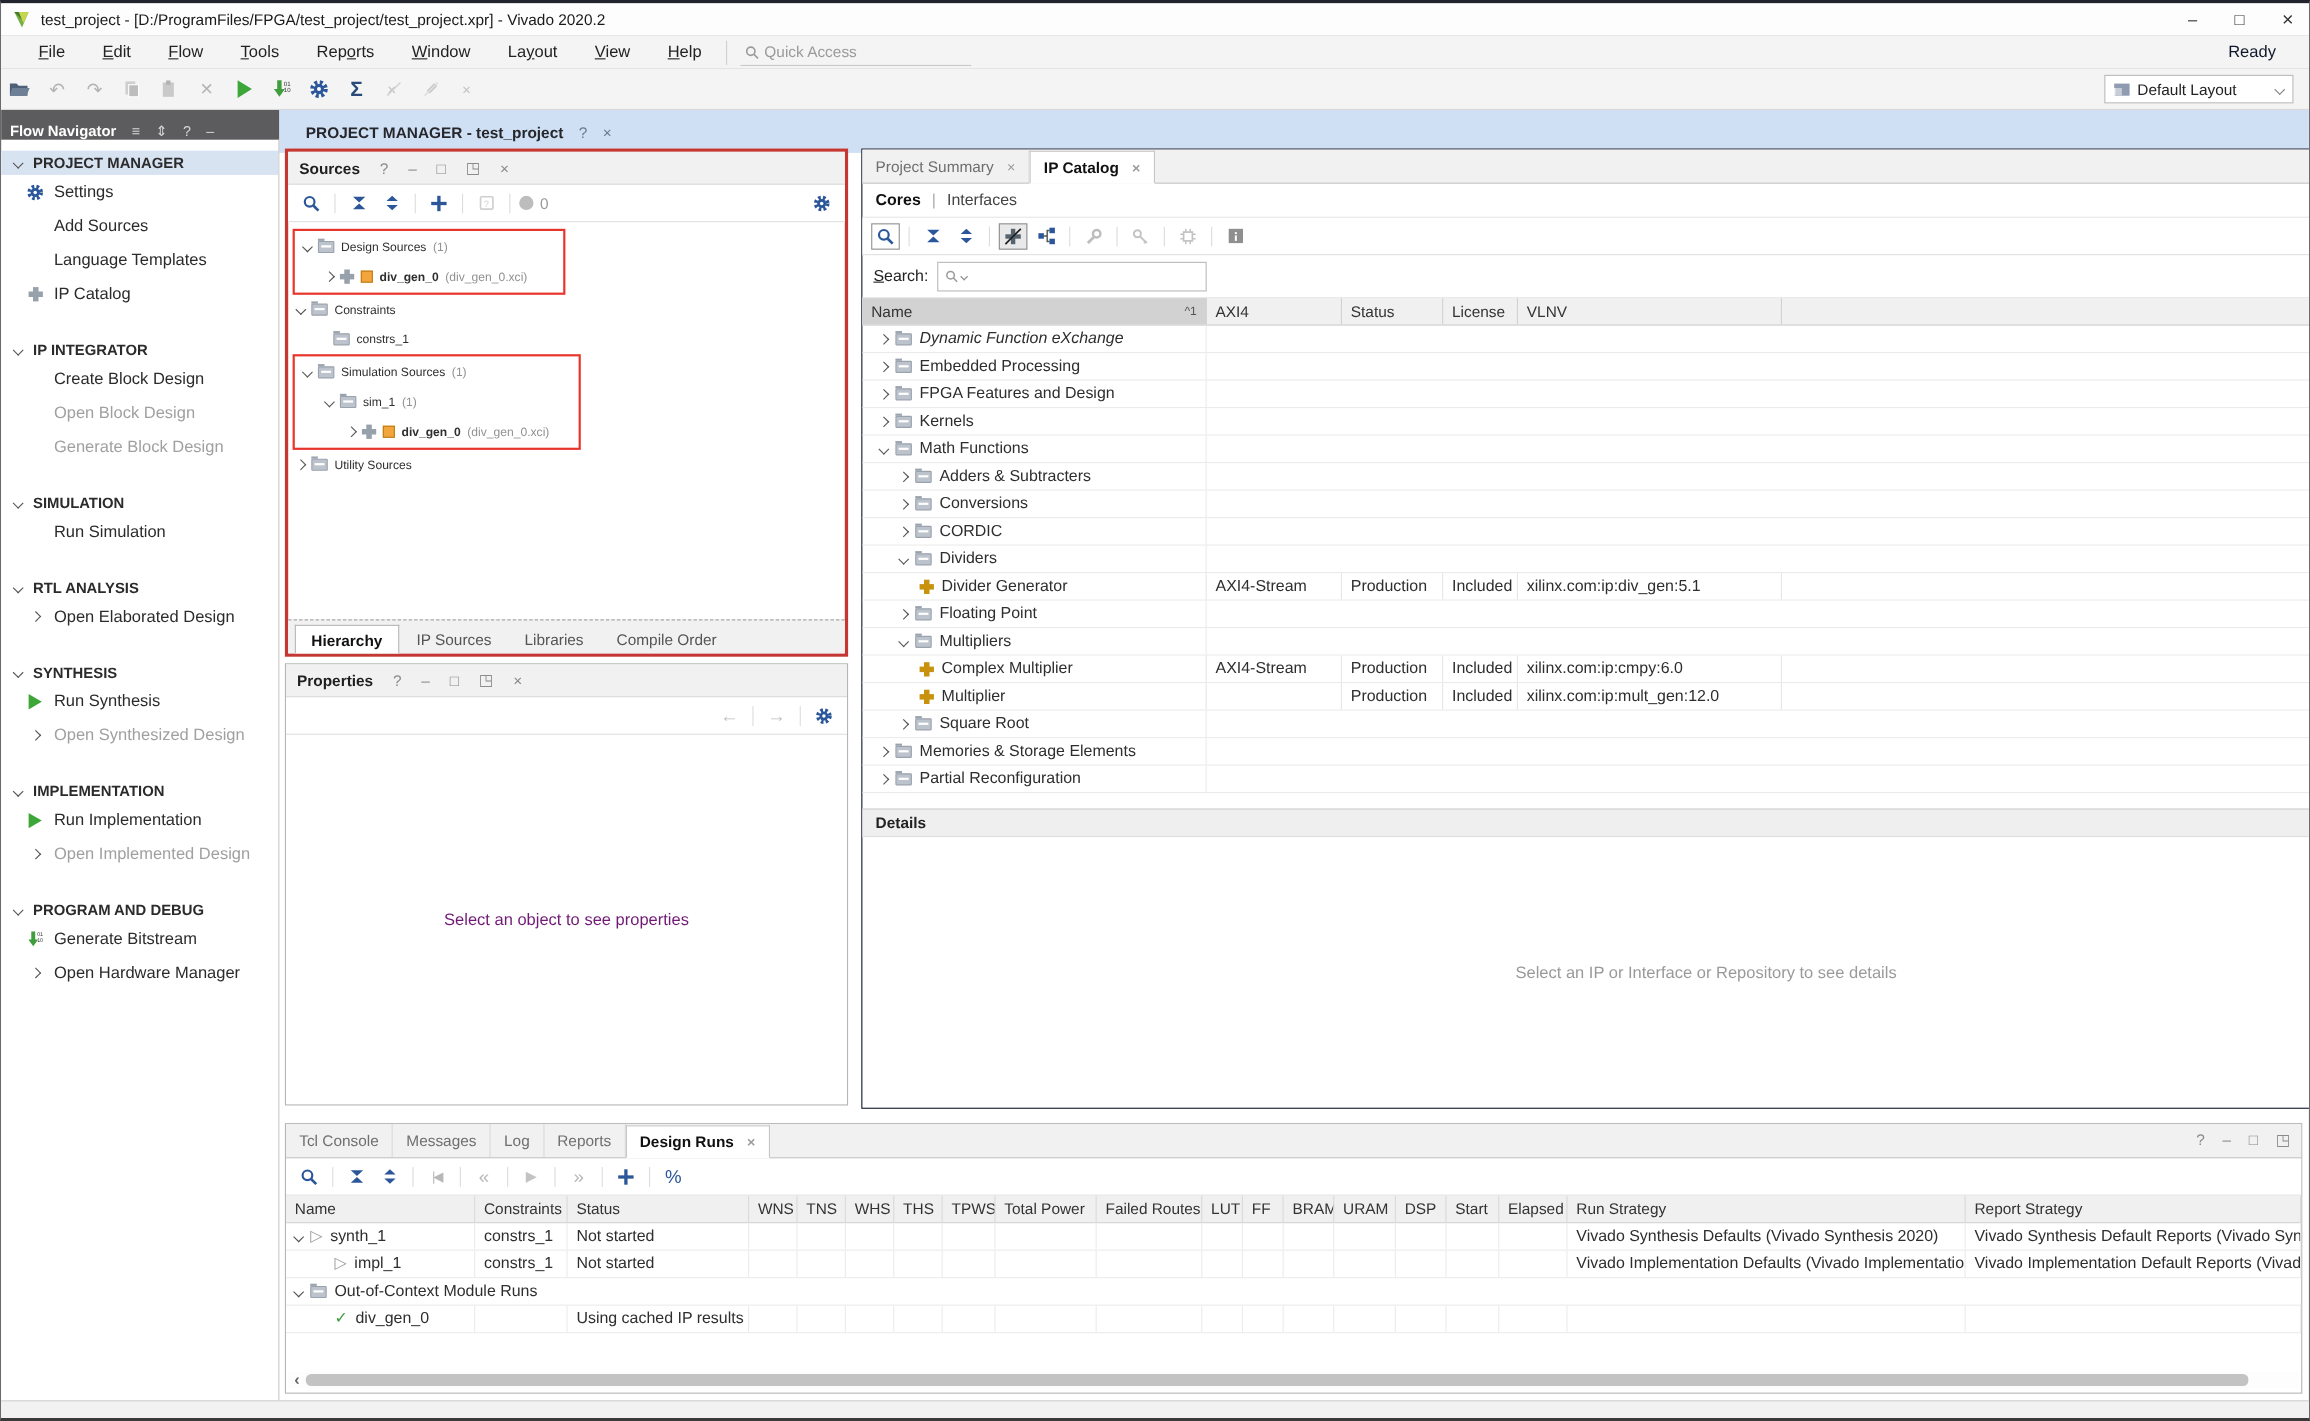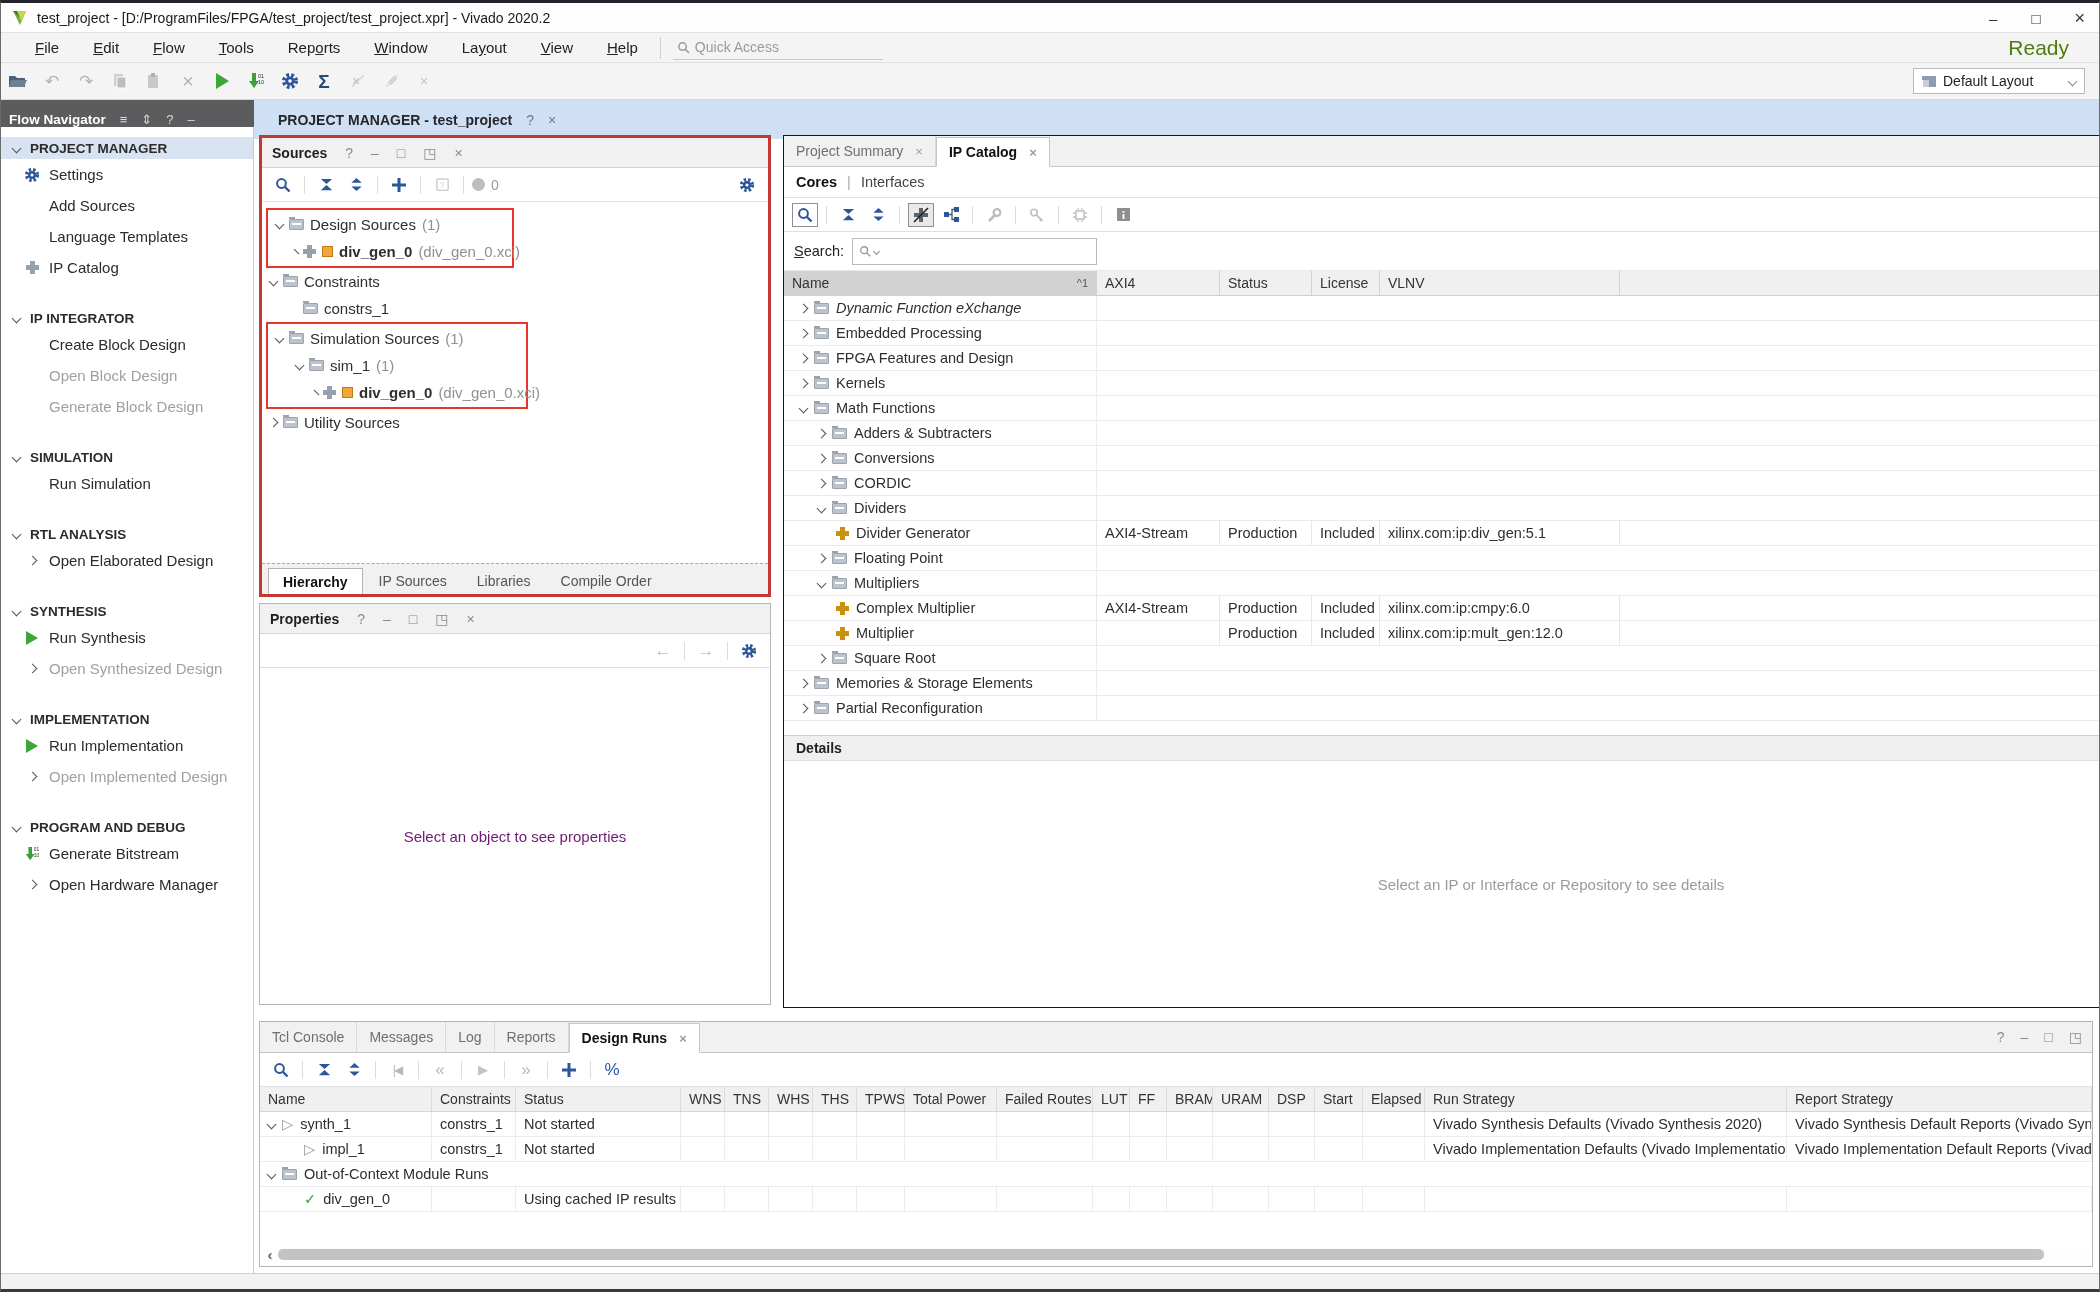--- a/index.html
+++ b/index.html
@@ -12,21 +12,21 @@
   .titlebar .title{font-size:14px;color:#1a1a1a;}
   .win-controls{position:absolute;right:6px;top:0;height:30px;display:flex;align-items:center;gap:34px;padding-right:8px;}
   .win-controls span{font-size:15px;color:#333;cursor:default;}
 
   
   .menubar{position:absolute;left:0;top:30px;width:100%;height:30px;background:#f4f4f4;display:flex;align-items:center;border-bottom:1px solid #e0e0e0;}
   .menubar .mitem{font-size:15px;color:#222;margin:0 0 0 34px;}
   .menubar .mitem u{text-decoration:underline;}
   .menu-sep{width:1px;height:22px;background:#cfcfcf;margin-left:22px;}
   .quick-access{display:flex;align-items:center;margin-left:12px;width:210px;height:24px;border-bottom:1px solid #c9c9c9;color:#9a9a9a;font-size:14px;gap:5px;padding-left:4px;background:#f4f4f4;}
-  .menubar .status{position:absolute;right:30px;font-size:21px;color:#4d7c0f;}
+  .menubar .status{position:absolute;right:30px;font-size:15px;color:#0f172a;}
 
   
   .maintoolbar{position:absolute;left:0;top:60px;width:100%;height:37px;background:#f4f4f4;border-bottom:1px solid #d9d9d9;display:flex;align-items:center;}
   .tbtn{width:34px;height:28px;display:flex;align-items:center;justify-content:center;font-size:17px;}
   .tbtn.gray{color:#b3b3b3;}
   .tbtn.blue{color:#2b579a;font-weight:bold;}
   .layout-select{position:absolute;right:14px;top:5px;width:172px;height:26px;background:#fff;border:1px solid #b9b9b9;display:flex;align-items:center;font-size:14px;color:#222;padding:0 8px;gap:7px;}
   .layout-ic{width:14px;height:11px;background:#8f9bb0;position:relative;}
   .layout-ic::after{content:"";position:absolute;left:0;top:4px;width:6px;height:7px;background:#c6cdd9;border-left:1px solid #fff;}
   .layout-select .chev{margin-left:auto;}
@@ -62,21 +62,21 @@
   .ibtn{width:26px;height:24px;display:flex;align-items:center;justify-content:center;}
   .ibtn.right{margin-left:auto;}
   .ibtn.boxed{border:1px solid #8f8f8f;background:#fff;}
   .ibtn.pressed{border:1px solid #8f8f8f;background:#e9e9e9;}
   .badge0{display:flex;align-items:center;gap:6px;color:#9a9a9a;font-size:14px;}
   .badge0 .dot{width:13px;height:13px;border-radius:50%;background:#bdbdbd;}
 
   
   .sources-panel{left:258px;top:132px;width:512px;height:462px;border:3px solid #c43732;}
   .srctree{flex:1;padding-top:6px;overflow:hidden;position:relative;}
-  .srow{height:27px;display:flex;align-items:center;font-size:15px;color:#2f2f2f;gap:6px;}
+  .srow{height:27px;display:flex;align-items:center;font-size:11px;color:#2f2f2f;gap:6px;}
   .srow .cnt{color:#919191;}
   .srow .sfx{color:#919191;}
   .srow .lbl.b{font-weight:bold;}
   .red-box{border:2px solid #e8352c;margin-left:4px;padding:1px 0;}
   .rb1{width:248px;} .rb2{width:262px;}
   .src-tabs{flex:none;height:31px;background:#f1f1f1;border-top:1px dashed #a8a8a8;display:flex;align-items:flex-end;padding-left:6px;gap:2px;}
   .src-tab{height:26px;display:flex;align-items:center;padding:0 14px;font-size:14px;color:#555;}
   .src-tab.active{background:#fff;border:1px solid #b5b5b5;border-bottom:none;font-weight:bold;color:#111;}
 
   

